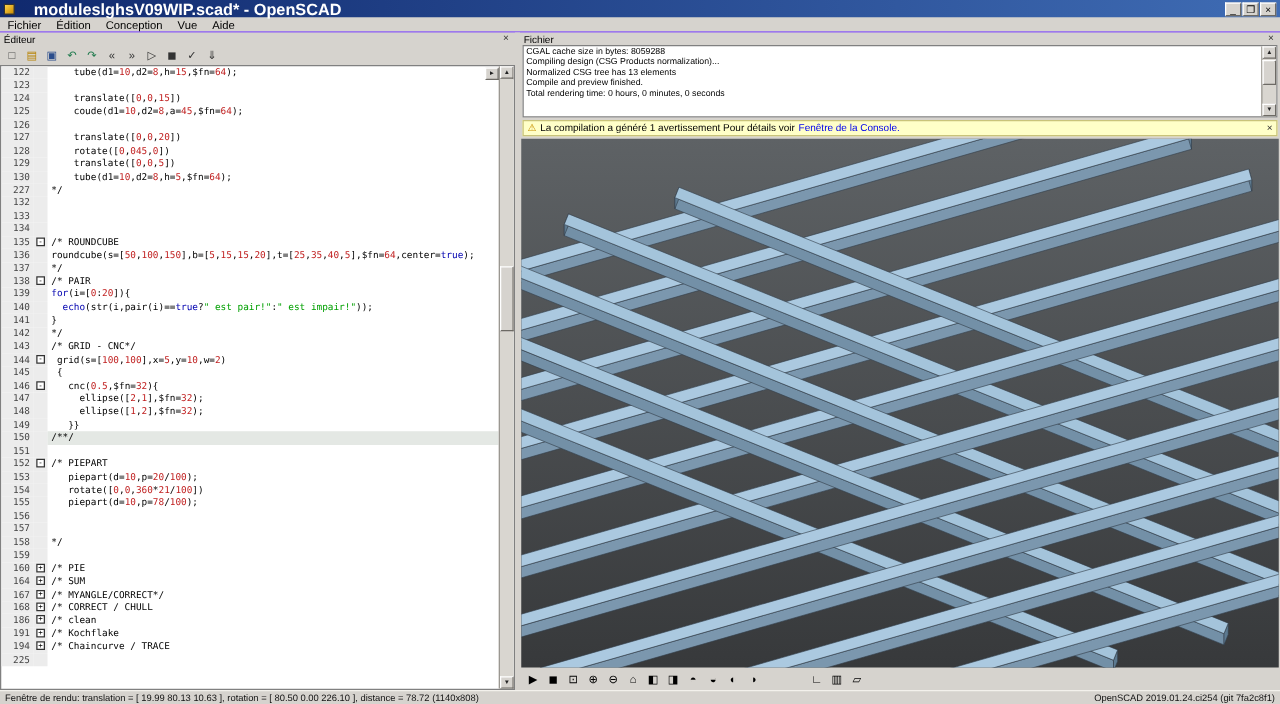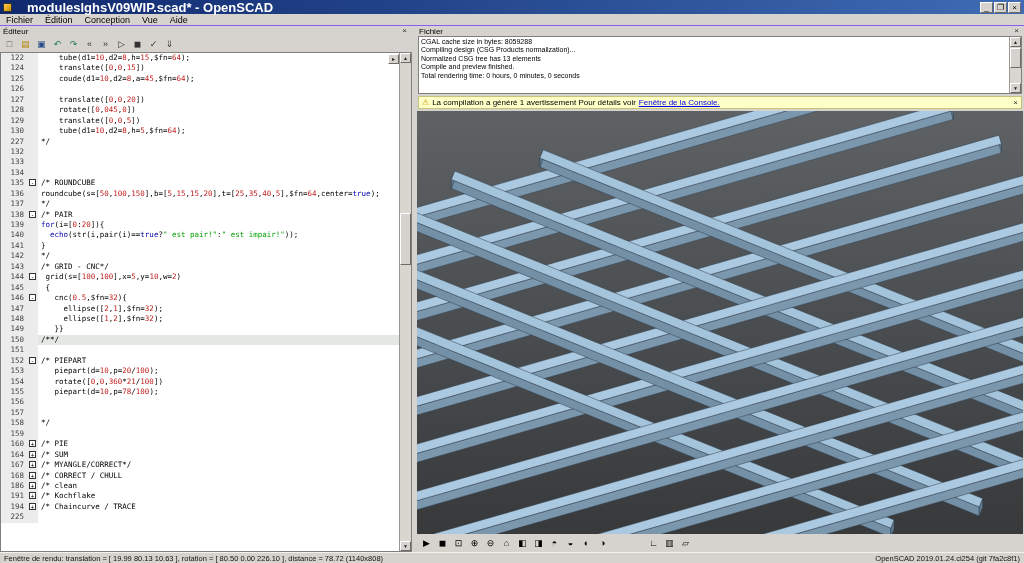--- a/index.html
+++ b/index.html
@@ -48,21 +48,21 @@
 
   .splitter { width:4px; background:#d6d3ce; }
 
   
   .right-panel { flex:1; display:flex; flex-direction:column; }
   .console-box { height:58px; margin:0 2px; background:#fff; border:1px solid #808080; position:relative; overflow:hidden; }
   #console-lines { font-family:"Liberation Sans",sans-serif; font-size:7px; line-height:8.4px; padding:1px 14px 1px 2px; }
   .warning-bar { height:13px; margin:2px; background:#ffffc8; border:1px solid #c9c37a; display:flex;
     align-items:center; gap:3px; padding:0 3px; font-size:8px; }
   .warn-icon { color:#c79100; font-size:8px; }
-  .warn-link { color:#0000ee; text-decoration:underline; }
+  .warn-link { color:#0000ee; }
   .warn-close { margin-left:auto; color:#333; }
   .viewport { flex:1; margin:0 1px; background:linear-gradient(#5e6265,#37393b); overflow:hidden; position:relative; }
   .viewport svg { display:block; }
   .view-toolbar { height:18px; display:flex; align-items:center; gap:1px; padding:0 3px; }
   .vt-gap { width:34px; }
 
   
   .statusbar { height:11px; display:flex; justify-content:space-between; align-items:center;
     padding:0 4px; font-size:7.5px; border-top:1px solid #f3f1ec; color:#111; }
 </style>
@@ -104,20 +104,21 @@
           <span class="icon-btn" style="color: rgb(51, 51, 51);">»</span>
           <span class="icon-btn" style="color: rgb(51, 51, 51);">▷</span>
           <span class="icon-btn" style="color: rgb(51, 51, 51);">◼</span>
           <span class="icon-btn" style="color: rgb(51, 51, 51);">✓</span>
           <span class="icon-btn" style="color: rgb(51, 51, 51);">⇓</span>
         </div>
       <div class="editor-body">
         <div class="editor-inner">
           <div id="editor-lines">
               <div class="line"><span class="ln">122</span><span class="fold"></span><span class="code">    tube(d1=<span class="num">10</span>,d2=<span class="num">8</span>,h=<span class="num">15</span>,$fn=<span class="num">64</span>);</span></div>
+              <div class="line"><span class="ln">123</span><span class="fold"></span><span class="code"></span></div>
               <div class="line"><span class="ln">124</span><span class="fold"></span><span class="code">    translate([<span class="num">0</span>,<span class="num">0</span>,<span class="num">15</span>])</span></div>
               <div class="line"><span class="ln">125</span><span class="fold"></span><span class="code">    coude(d1=<span class="num">10</span>,d2=<span class="num">8</span>,a=<span class="num">45</span>,$fn=<span class="num">64</span>);</span></div>
               <div class="line"><span class="ln">126</span><span class="fold"></span><span class="code"></span></div>
               <div class="line"><span class="ln">127</span><span class="fold"></span><span class="code">    translate([<span class="num">0</span>,<span class="num">0</span>,<span class="num">20</span>])</span></div>
               <div class="line"><span class="ln">128</span><span class="fold"></span><span class="code">    rotate([<span class="num">0</span>,<span class="num">045</span>,<span class="num">0</span>])</span></div>
               <div class="line"><span class="ln">129</span><span class="fold"></span><span class="code">    translate([<span class="num">0</span>,<span class="num">0</span>,<span class="num">5</span>])</span></div>
               <div class="line"><span class="ln">130</span><span class="fold"></span><span class="code">    tube(d1=<span class="num">10</span>,d2=<span class="num">8</span>,h=<span class="num">5</span>,$fn=<span class="num">64</span>);</span></div>
               <div class="line"><span class="ln">227</span><span class="fold"></span><span class="code">*/</span></div>
               <div class="line"><span class="ln">132</span><span class="fold"></span><span class="code"></span></div>
               <div class="line"><span class="ln">133</span><span class="fold"></span><span class="code"></span></div>

